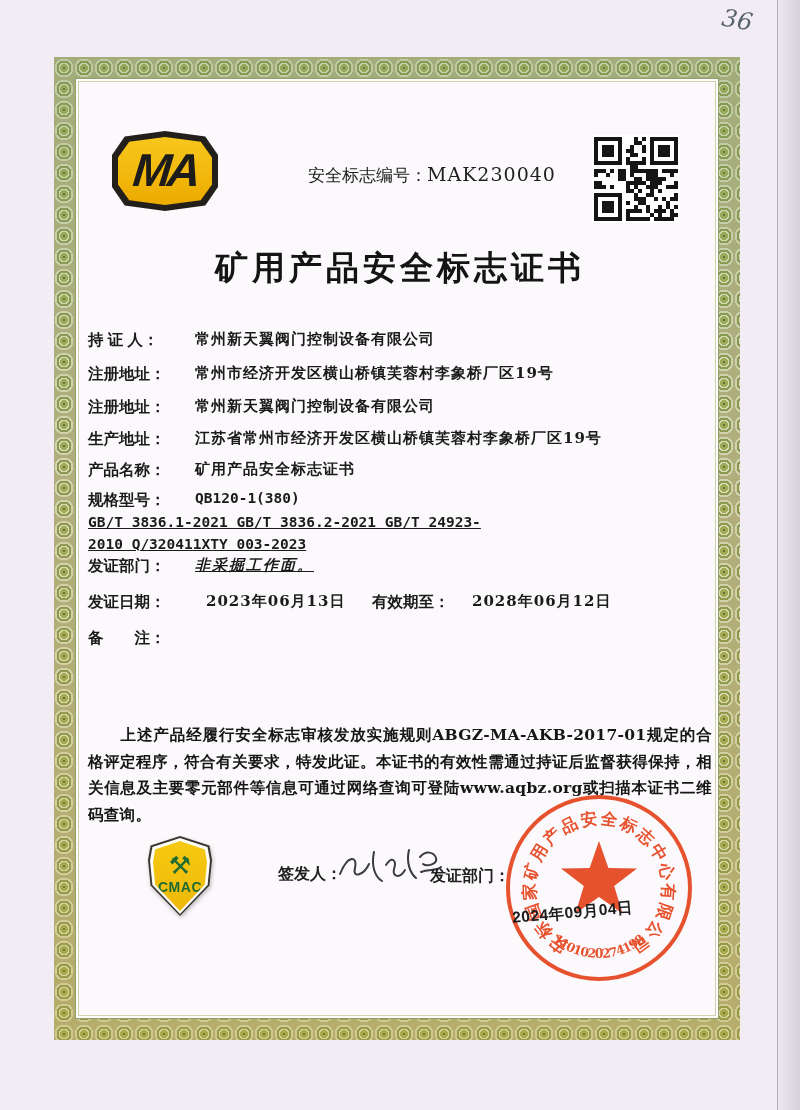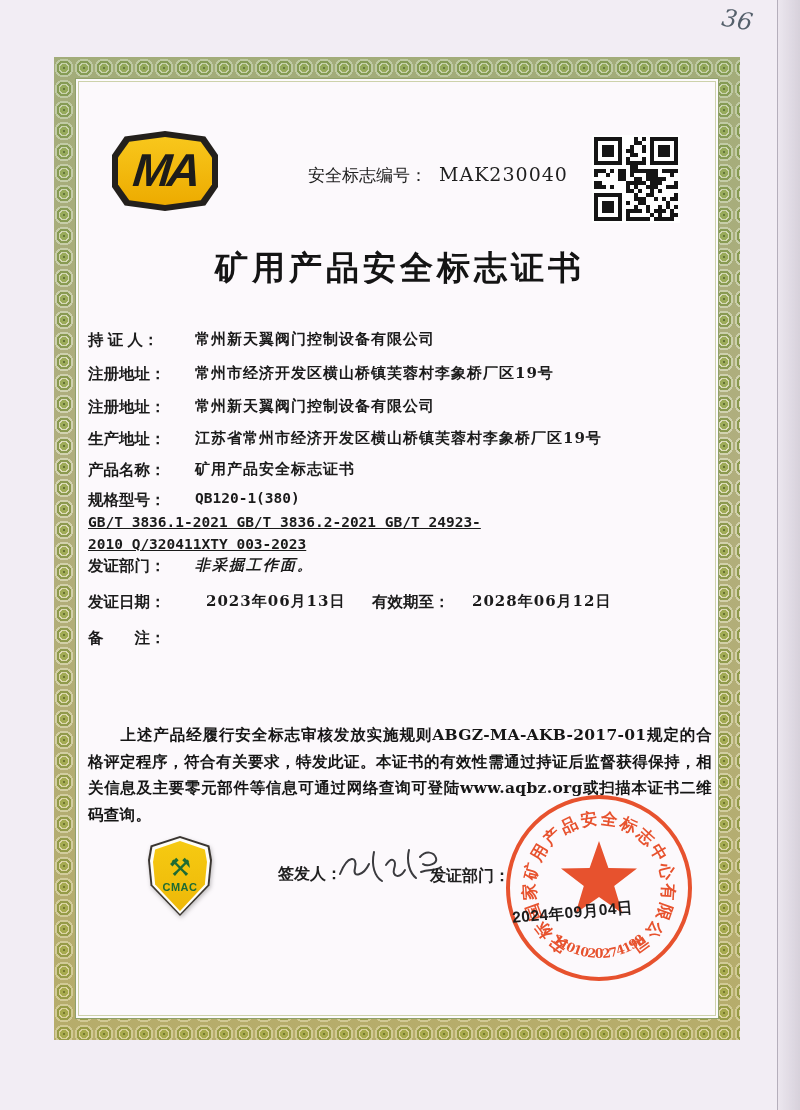--- a/index.html
+++ b/index.html
@@ -36,57 +36,57 @@
   .ma-outer,.ma-inner{position:absolute;clip-path:polygon(50% 0%,88% 7%,100% 30%,100% 70%,88% 93%,50% 100%,12% 93%,0% 70%,0% 30%,12% 7%);}
   .ma-outer{inset:0;background:#23201c;}
   .ma-inner{inset:6px;background:linear-gradient(180deg,#f8c71c,#edab00);}
   .ma-text{
     position:absolute;inset:0;display:flex;align-items:center;justify-content:center;
     font-weight:900;font-style:italic;font-size:46px;letter-spacing:-4px;
     color:#1d1c1a;transform:skewX(-6deg);padding-bottom:3px;
   }
   .mark-line{position:absolute;left:308px;top:163px;display:flex;align-items:baseline;}
   .mark-label{font-size:17px;color:#222;}
-  .mark-value{font-family:"DejaVu Serif",serif;font-size:19px;letter-spacing:1px;margin-left:12px;}
+  .mark-value{font-family:"DejaVu Serif",serif;font-size:19px;letter-spacing:1px;}
   
   .qr{position:absolute;left:592px;top:135px;width:88px;height:88px;background:#fff;}
   .qf{position:absolute;width:20px;height:20px;border:4px solid #151515;}
   .qf::after{content:'';position:absolute;inset:4px;background:#151515;}
   .qf.tl{left:2px;top:2px;} .qf.tr{right:2px;top:2px;} .qf.bl{left:2px;bottom:2px;}
   .qr i{position:absolute;width:4px;height:4px;background:#151515;}
   
   .title{
     position:absolute;left:0;right:0;top:246px;text-align:center;
     font-size:33px;font-weight:900;letter-spacing:4px;color:#141414;
   }
   
   .row{position:absolute;left:88px;right:80px;display:flex;align-items:flex-start;}
   .lab{font-weight:700;font-size:15.5px;color:#1b1b1b;white-space:pre;flex:none;width:107px;}
   .val{font-family:"DejaVu Serif",serif;font-weight:700;font-size:15px;letter-spacing:1px;color:#1b1b1b;}
   .val-mono{font-family:"DejaVu Sans Mono",monospace;font-weight:700;font-size:14.5px;letter-spacing:0;color:#1b1b1b;}
   .row-std{align-items:center;}
   .row-std .lab{width:222px;}
   .row-std .val-mono{width:424px;line-height:22px;text-decoration:underline;}
-  .val-italic{font-style:italic;letter-spacing:2px;}
+  .val-italic{font-style:italic;letter-spacing:2px;text-decoration:underline;}
   .dates .lab2{width:100px;margin-left:0;}
   .dates .v1{width:166px;}
   
   .statement{
     position:absolute;left:88px;top:722px;width:624px;
     font-family:"DejaVu Serif",serif;font-weight:700;font-size:15.5px;
     line-height:26.5px;letter-spacing:.3px;text-indent:2.1em;color:#161616;text-align:justify;
   }
   
   .cmac{position:absolute;left:148px;top:836px;width:64px;height:80px;filter:drop-shadow(1px 2px 2px rgba(0,0,0,.25));}
   .cmac .sh-outer,.cmac .sh-mid,.cmac .sh-in{position:absolute;clip-path:polygon(50% 0%,96% 12%,100% 30%,96% 62%,50% 100%,4% 62%,0% 30%,4% 12%);}
   .sh-outer{inset:0;background:#3a3530;}
   .sh-mid{inset:2px;background:#fdfdf8;}
   .sh-in{inset:5px;background:linear-gradient(180deg,#f6ca12,#eeb808);display:flex;flex-direction:column;align-items:center;justify-content:center;}
   .cmac-glyph{font-size:25px;color:#1e6b34;line-height:1;margin-top:-4px;}
-  .cmac-text{font-size:11px;font-weight:900;color:#1e6b34;letter-spacing:.5px;margin-top:1px;}
+  .cmac-text{font-size:14px;font-weight:900;color:#1e6b34;letter-spacing:.5px;margin-top:1px;}
   .sign-label{position:absolute;left:278px;top:864px;font-size:16px;font-weight:700;}
   .dept-label{position:absolute;left:430px;top:866px;font-size:16px;font-weight:700;}
   .signature{position:absolute;left:334px;top:844px;}
   
   .seal{position:absolute;left:506px;top:795px;width:186px;height:186px;opacity:.93;}
   .seal-ring{position:absolute;inset:0;border:4px solid #e6461f;border-radius:50%;}
   .seal-chars span{
     position:absolute;left:50%;top:50%;width:20px;height:20px;margin:-10px 0 0 -10px;
     text-align:center;font-size:16.5px;font-weight:900;color:#e6461f;line-height:20px;
   }

